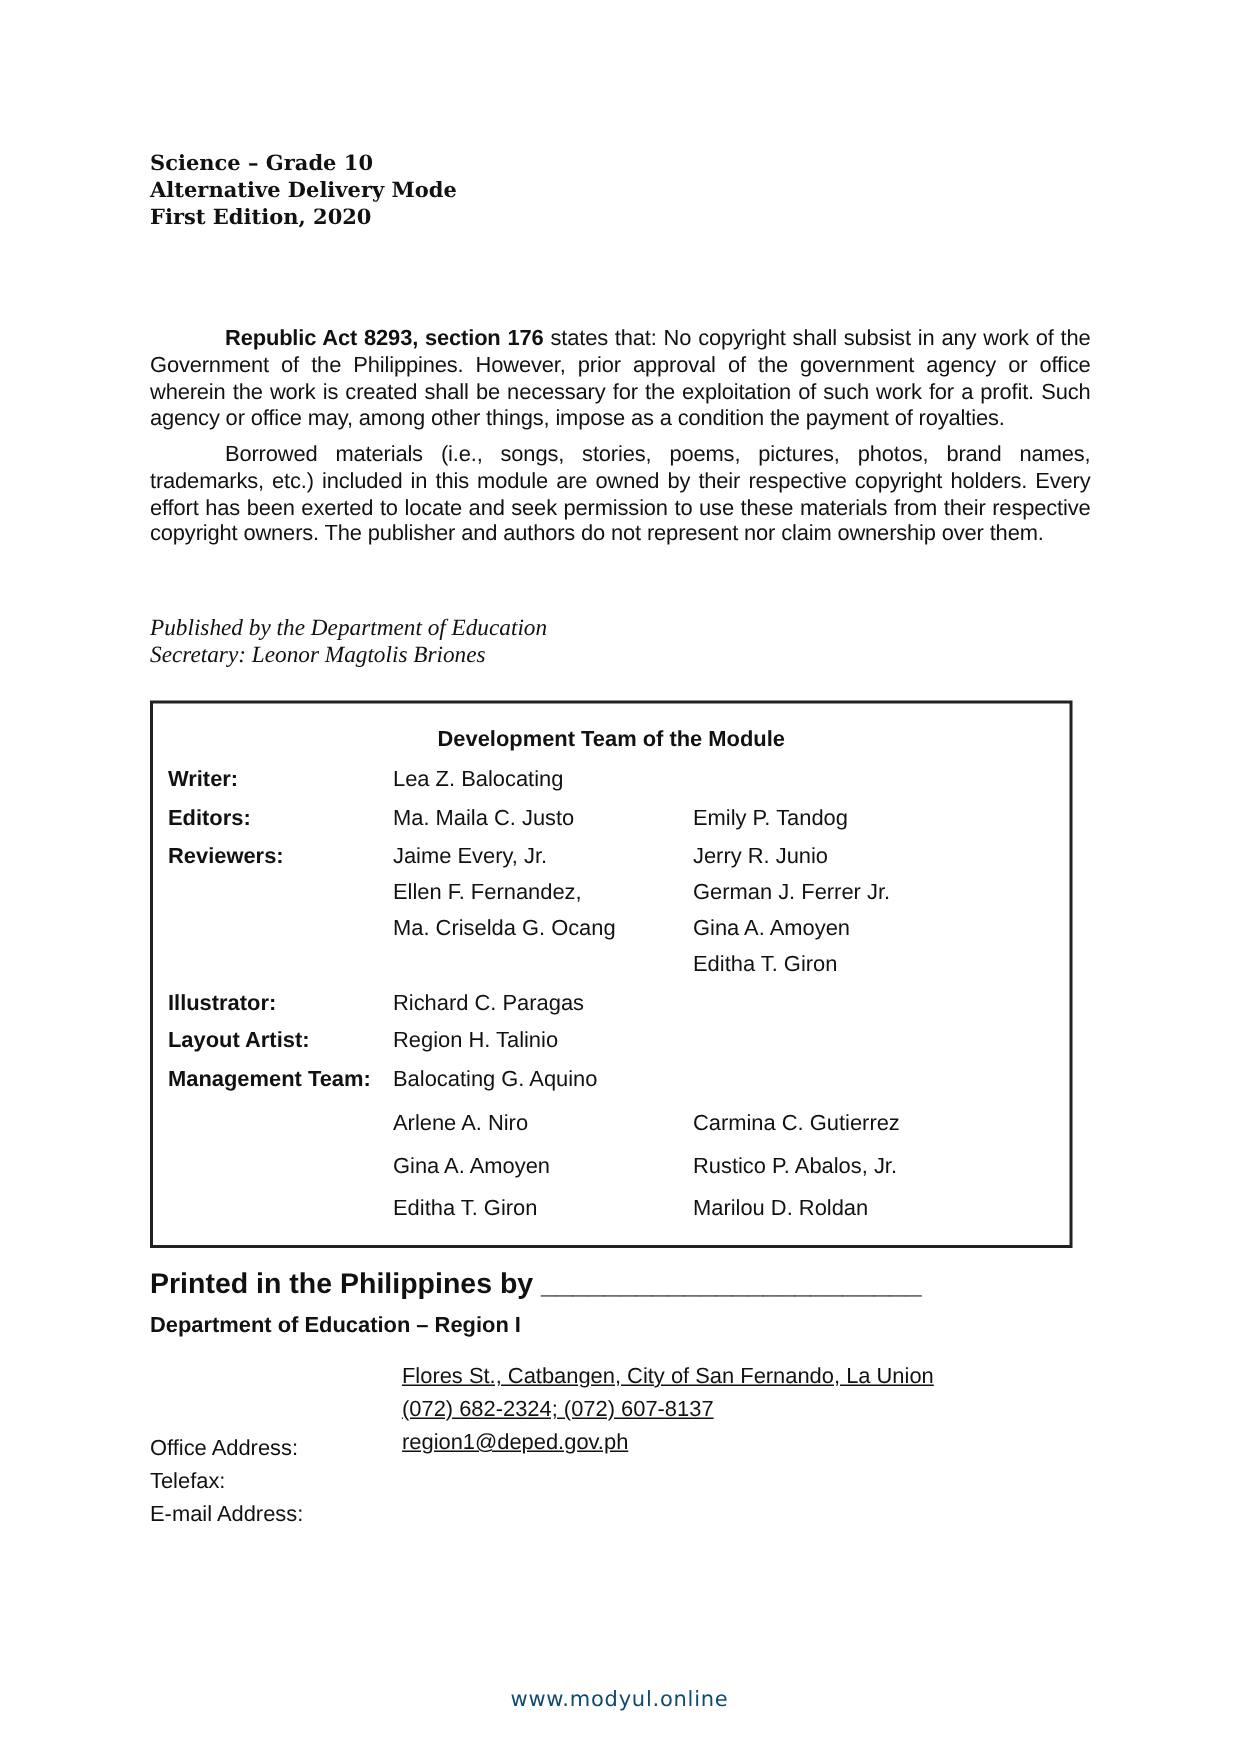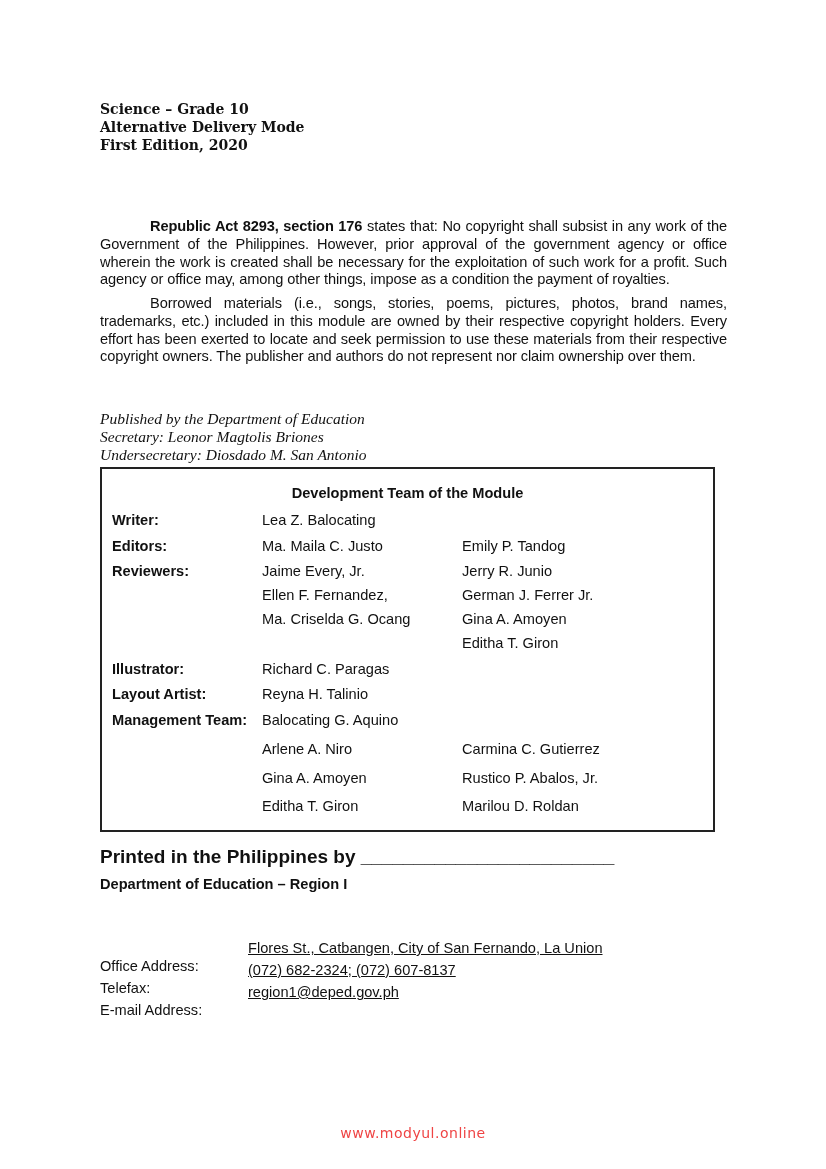--- a/index.html
+++ b/index.html
@@ -19,41 +19,40 @@
   .team-title { position: absolute; left: 0; right: 0; top: 16px; text-align: center; font-weight: bold; }
   .row { position: absolute; left: 10px; white-space: nowrap; }
   .role { position: absolute; left: 0; font-weight: bold; white-space: nowrap; }
   .c1 { position: absolute; left: 150px; white-space: nowrap; }
   .c2 { position: absolute; left: 350px; white-space: nowrap; }
 
   .printed { position: absolute; left: 100px; top: 846px; font-family: "Liberation Sans", sans-serif; font-weight: bold; font-size: 19px; }
   .region { position: absolute; left: 100px; top: 876px; font-family: "Liberation Sans", sans-serif; font-weight: bold; font-size: 14.6px; }
   .contact { position: absolute; left: 100px; font-family: "Liberation Sans", sans-serif; font-size: 14.6px; }
   .contact .lbl { position: absolute; left: 0; white-space: nowrap; margin-top: 48px; }
-  .contact .val { position: absolute; left: 148px; white-space: nowrap; text-decoration: underline; margin-top: 30px; }
+  .contact .val { position: absolute; left: 168px; white-space: nowrap; text-decoration: underline; }
 
-  .watermark { position: absolute; left: 0; right: 0; top: 1125px; text-align: center; font-family: "DejaVu Sans", sans-serif; font-size: 14px; color: #ef4444; letter-spacing: 0.5px; }
+  .watermark { position: absolute; left: 0; right: 0; top: 1125px; text-align: center; font-family: "DejaVu Sans", sans-serif; font-size: 14px; color: #0c4a6e; letter-spacing: 0.5px; }
 </style>
 </head>
 <body>
 
 <div class="heading">
   <div>Science – Grade 10</div>
   <div>Alternative Delivery Mode</div>
   <div>First Edition, 2020</div>
 </div>
 
 <div class="para" id="p1"><span class="indent"></span><b>Republic Act 8293, section 176</b><span> states that: No copyright shall subsist in any work of the Government of the Philippines. However, prior approval of the government agency or office wherein the work is created shall be necessary for the exploitation of such work for a profit. Such agency or office may, among other things, impose as a condition the payment of royalties.</span></div>
 
 <div class="para" id="p2"><span class="indent"></span><span>Borrowed materials (i.e., songs, stories, poems, pictures, photos, brand names, trademarks, etc.) included in this module are owned by their respective copyright holders. Every effort has been exerted to locate and seek permission to use these materials from their respective copyright owners. The publisher and authors do not represent nor claim ownership over them.</span></div>
 
 <div class="publisher">
   <div>Published by the Department of Education</div>
   <div>Secretary: Leonor Magtolis Briones</div>
-  <div>Undersecretary: Diosdado M. San Antonio</div>
 </div>
 
 <div class="team-box">
   <div class="team-title">Development Team of the Module</div>
   <div id="team-rows">
       <div class="row" style="top: 43px;">
         <span class="role">Writer:</span>
         <span class="c1">Lea Z. Balocating</span>
         <span class="c2"></span>
       </div>
@@ -82,21 +81,21 @@
         <span class="c1"></span>
         <span class="c2">Editha T. Giron</span>
       </div>
       <div class="row" style="top: 192px;">
         <span class="role">Illustrator:</span>
         <span class="c1">Richard C. Paragas</span>
         <span class="c2"></span>
       </div>
       <div class="row" style="top: 217px;">
         <span class="role">Layout Artist:</span>
-        <span class="c1">Reyna H. Talinio</span>
+        <span class="c1">Region H. Talinio</span>
         <span class="c2"></span>
       </div>
       <div class="row" style="top: 243px;">
         <span class="role">Management Team:</span>
         <span class="c1">Balocating G. Aquino</span>
         <span class="c2"></span>
       </div>
       <div class="row" style="top: 272px;">
         <span class="role"></span>
         <span class="c1">Arlene A. Niro</span>

